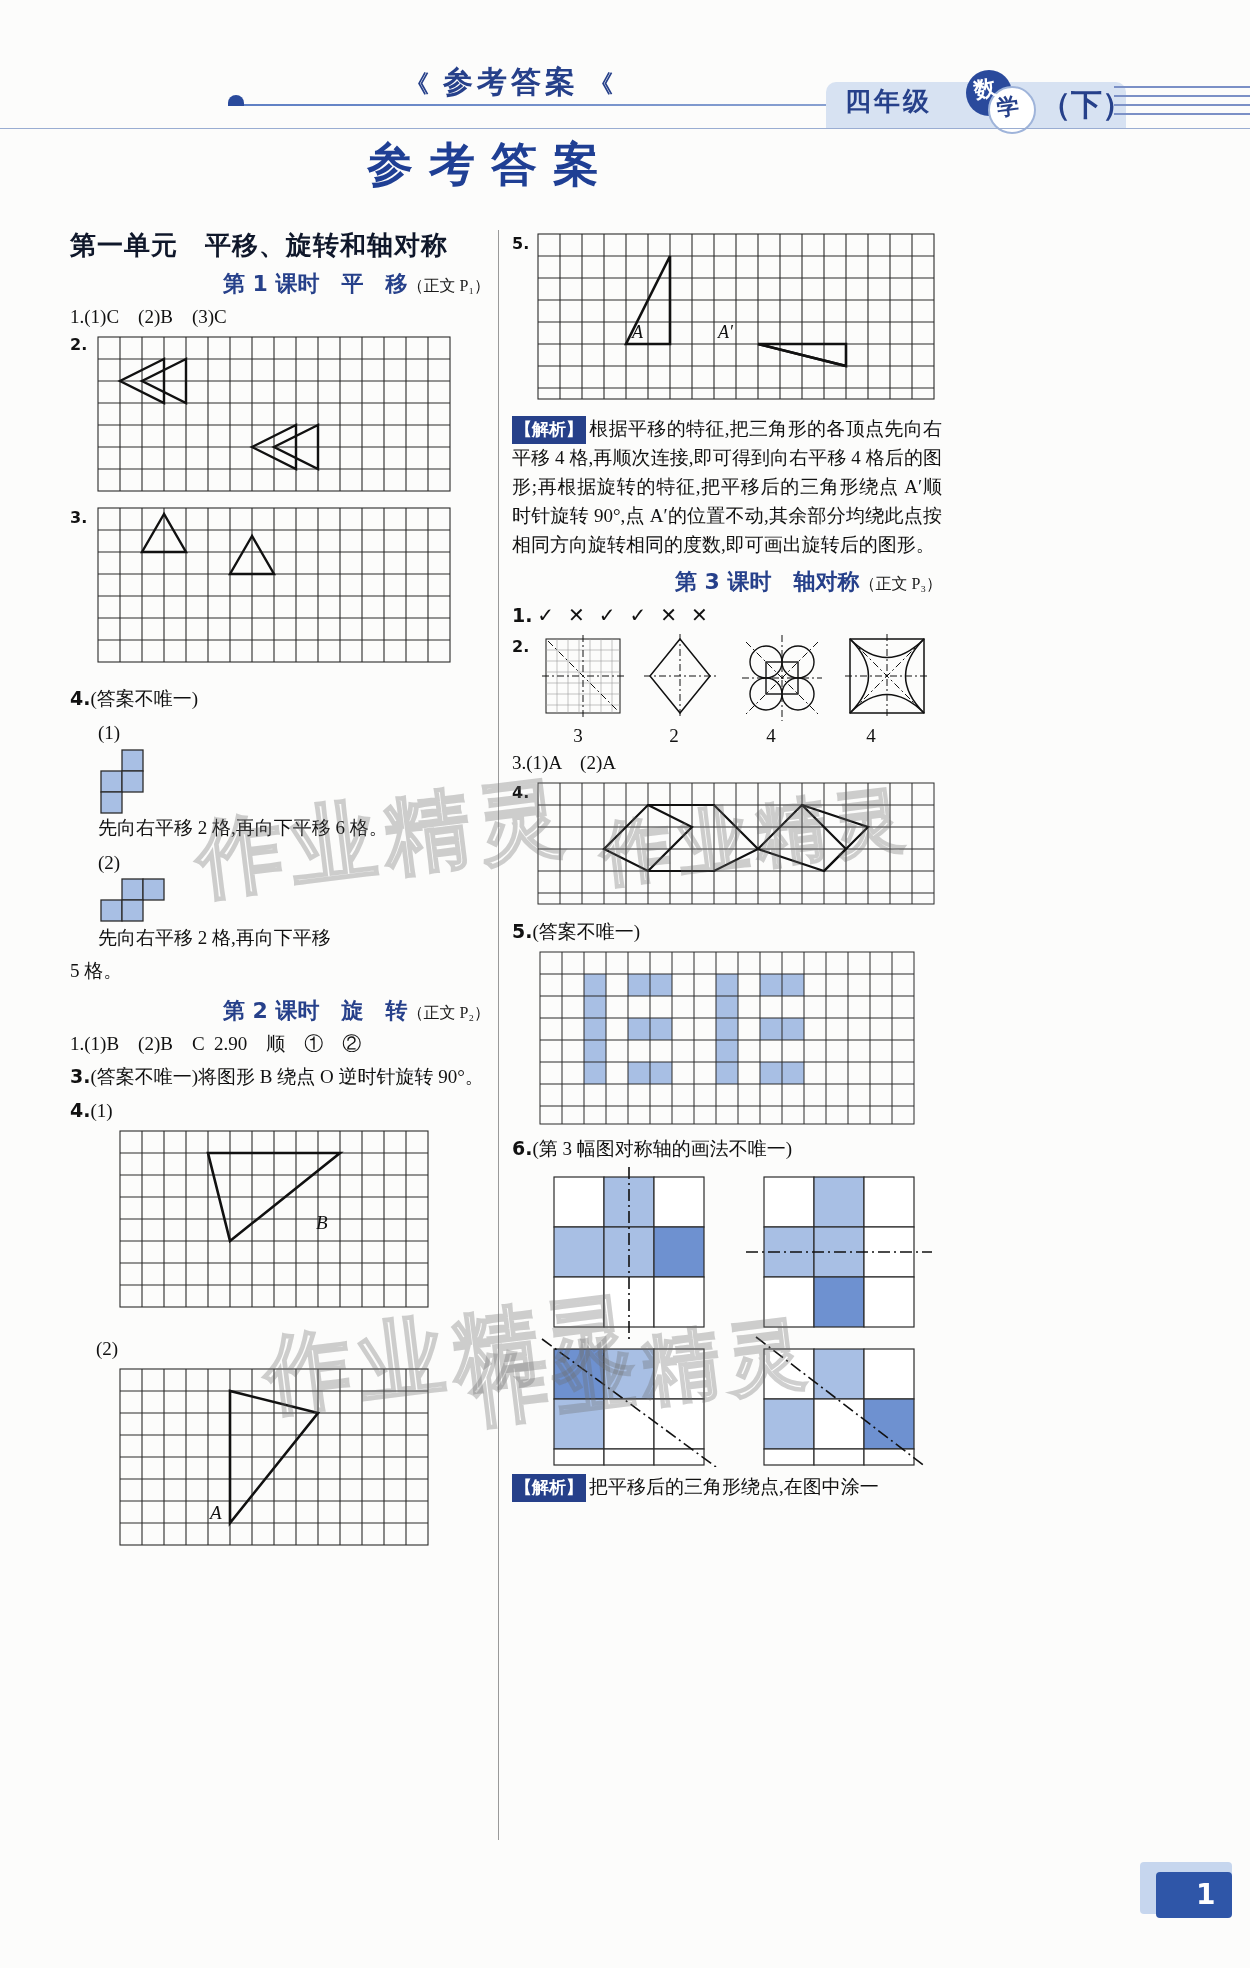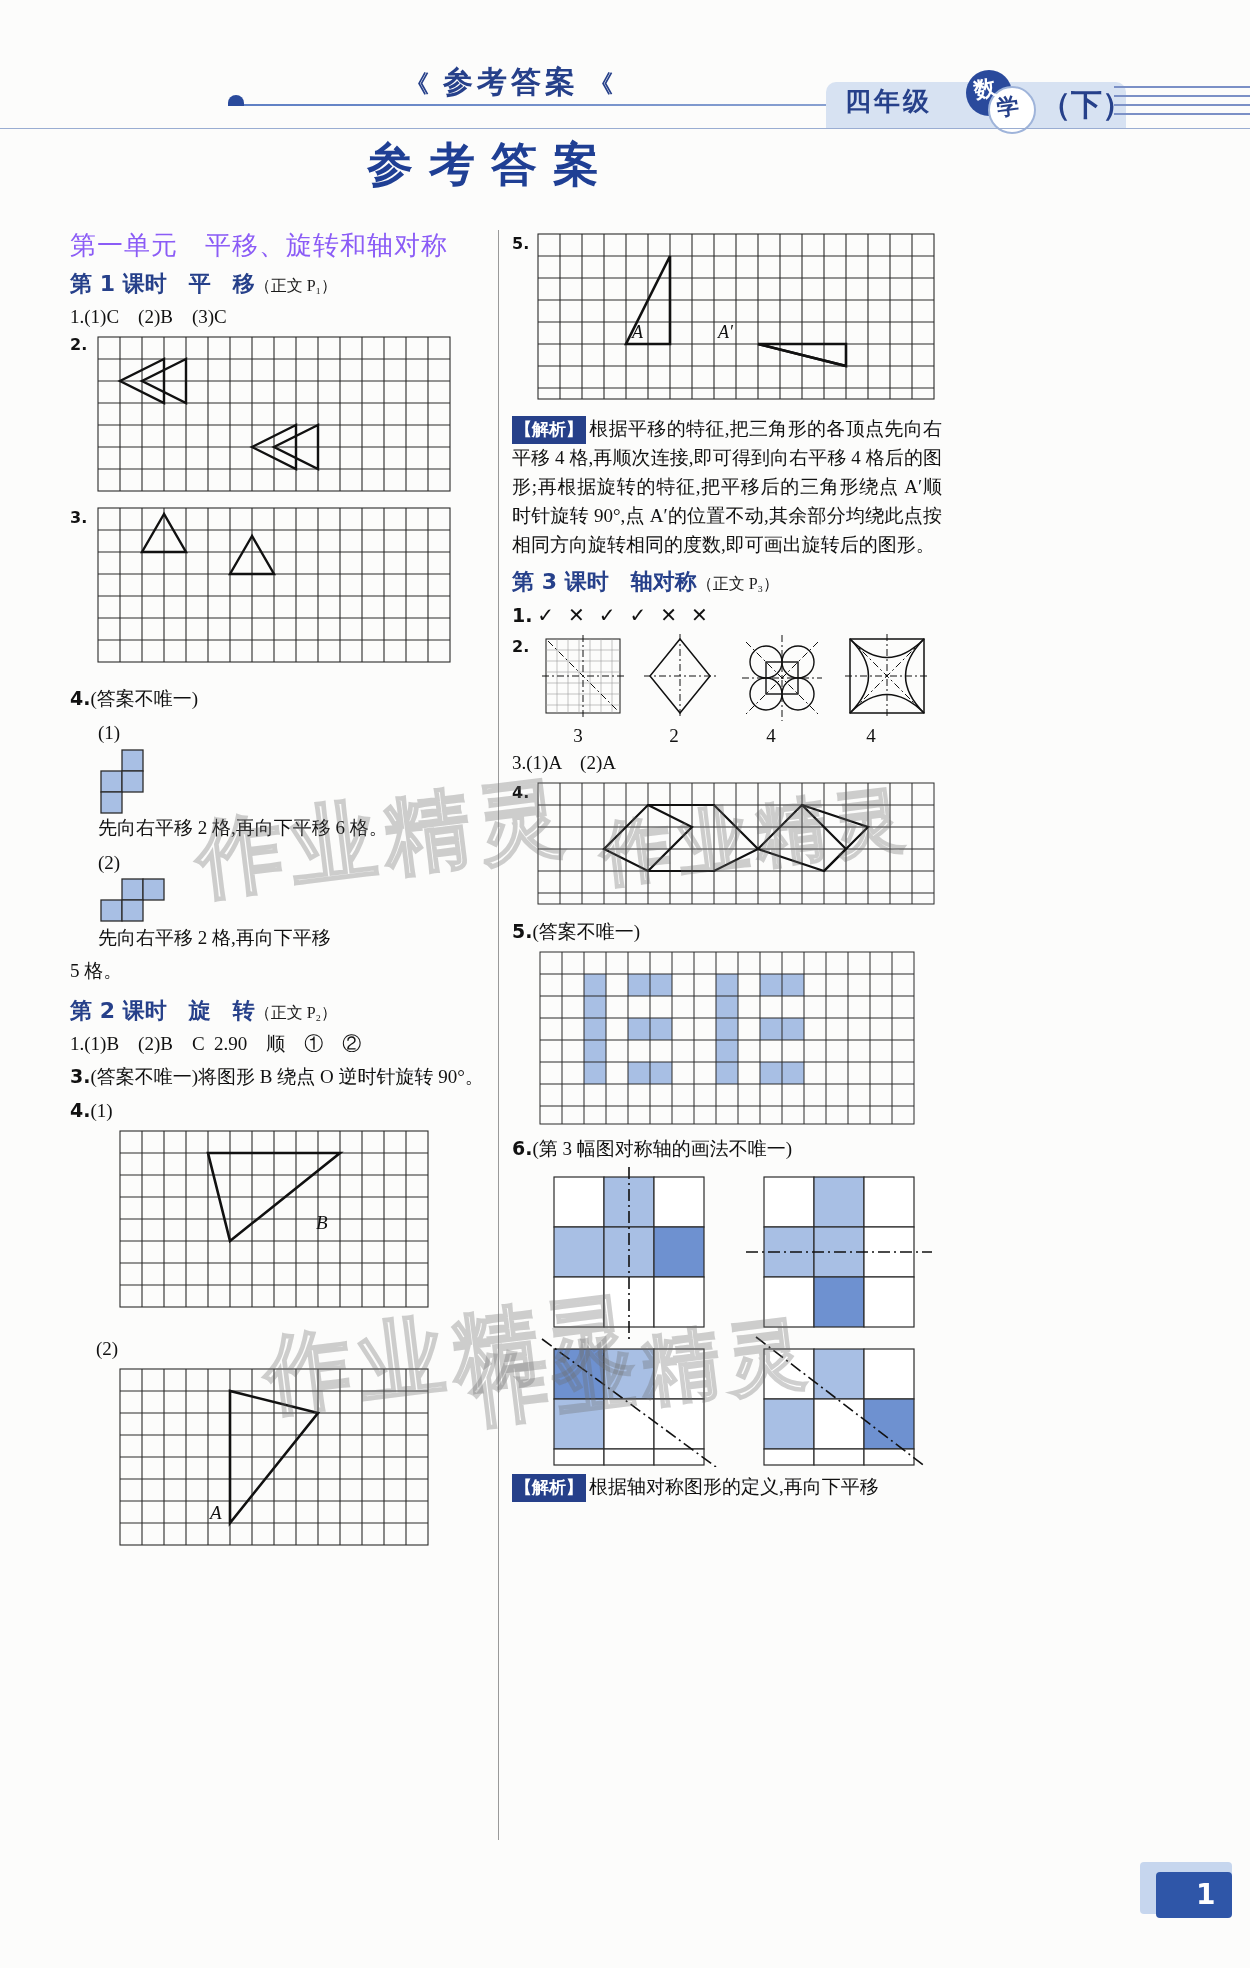--- a/index.html
+++ b/index.html
@@ -66,26 +66,26 @@
     white-space:nowrap;
   }
 
   
   .divider{position:absolute;left:498px;top:230px;width:1px;height:1610px;background:#9a9a9a;}
   .col{position:absolute;top:228px;}
   .col-left{left:70px;width:420px;}
   .col-right{left:512px;width:430px;}
 
   .unit-title{
-    font-size:26px;font-weight:normal;color:#8b5cf6;letter-spacing:1px;
+    font-size:26px;font-weight:bold;color:#0f172a;letter-spacing:1px;
     font-family:"DejaVu Sans","Liberation Sans",sans-serif;
     white-space:nowrap;margin:0 0 6px 0;
   }
   .lesson-title{
-    text-align:left;font-size:22px;font-weight:bold;color:#26408a;
+    text-align:right;font-size:22px;font-weight:bold;color:#26408a;
     font-family:"DejaVu Sans","Liberation Sans",sans-serif;
     margin:6px 0 4px 0;white-space:nowrap;
   }
   .lesson-title .ref{font-size:16px;color:#1a1a1a;font-weight:normal;
     font-family:"Liberation Serif",serif;}
 
   .ans{font-size:19px;line-height:1.48;color:#111;margin:2px 0;}
   .qn{font-weight:bold;font-family:"DejaVu Sans","Liberation Sans",sans-serif;}
   .indent{padding-left:28px;}
   .para{font-size:19px;line-height:1.52;text-align:justify;margin:4px 0;}
@@ -471,21 +471,21 @@
           <rect x="330" y="232" width="50" height="50" fill="#6e91d0"></rect>
           <rect x="230" y="282" width="50" height="16" fill="#fff"></rect>
           <rect x="280" y="282" width="50" height="16" fill="#fff"></rect>
           <rect x="330" y="282" width="50" height="16" fill="#fff"></rect>
         </g>
         <path d="M222,170 L392,300" stroke="#111" stroke-width="1.6" stroke-dasharray="12,4,2,4" fill="none"></path>
       </svg>
     </div>
 
     <div class="para">
-      <span class="tag">【解析】</span><span>根据轴对称图形的定义,再向下平移</span>
+      <span class="tag">【解析】</span><span>把平移后的三角形绕点,在图中涂一</span>
     </div>
 
   </div>
 
   <div class="wm wm1">作业精灵</div>
   <div class="wm wm2">作业精灵</div>
   <div class="wm wm3">作业精灵</div>
   <div class="wm wm4">作业精灵</div>
 
   <div class="pnum-bg"></div>

